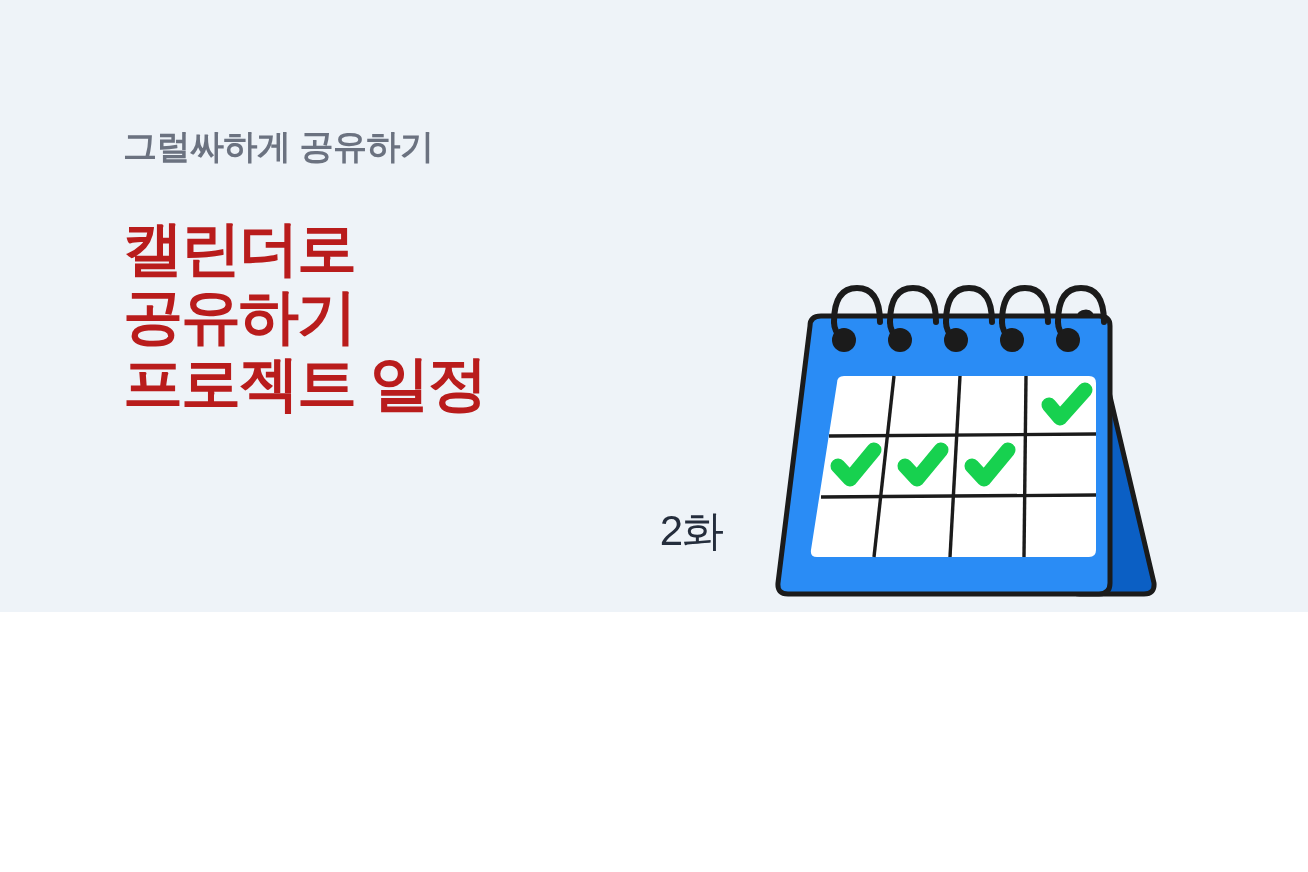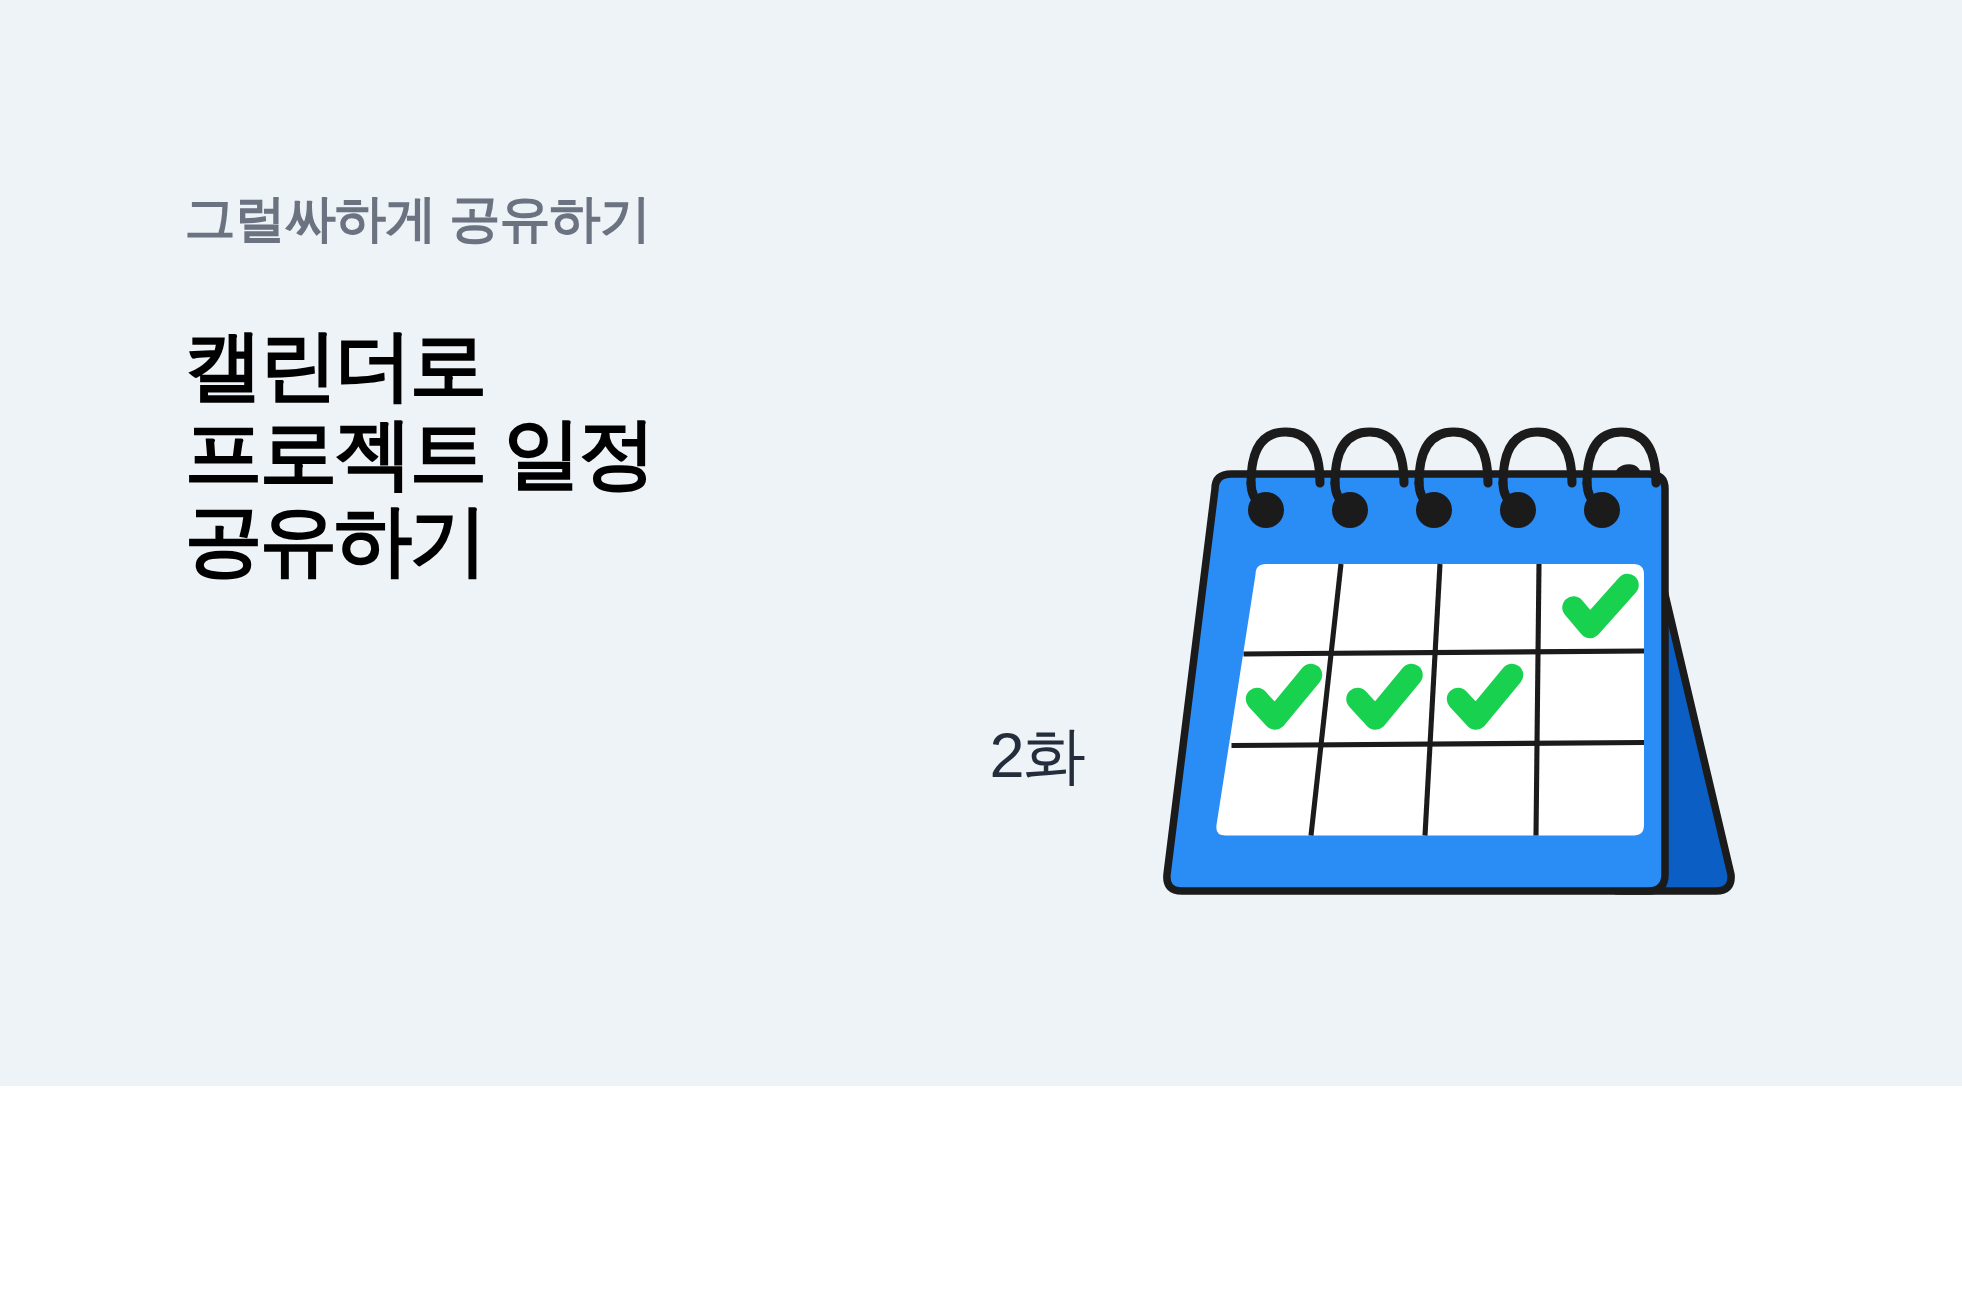--- a/index.html
+++ b/index.html
@@ -8,44 +8,44 @@
   }
   body {
     width: 1308px;
     height: 872px;
     overflow: hidden;
     font-family: "Liberation Sans", "DejaVu Sans", sans-serif;
   }
   #canvas {
     position: relative;
     width: 1308px;
-    height: 724px;
+    height: 612px;
     background: #eef3f8;
   }
 
   
   .text-block {
     position: absolute;
     left: 123px;
     top: 126px;
     width: 600px;
   }
   .eyebrow {
     font-size: 34px;
     font-weight: 700;
     color: #6b7280;
     letter-spacing: -0.5px;
     line-height: 1.2;
     margin: 0 0 48px 0;
     white-space: nowrap;
   }
   .headline {
-    font-size: 52px;
+    font-size: 60px;
     font-weight: 700;
-    color: #000000;
+    color: #b91c1c;
     line-height: 1.13;
     letter-spacing: -2px;
     margin: 0;
   }
   .headline .ln {
     display: block;
     white-space: nowrap;
   }
   .episode {
     font-size: 42px;
@@ -75,22 +75,22 @@
 <body>
 
 <div id="canvas">
 
   <div class="text-block">
 
     <p class="eyebrow">그럴싸하게 공유하기</p>
 
     <h1 class="headline">
       <span class="ln">캘린더로</span>
+      <span class="ln">공유하기</span>
       <span class="ln">프로젝트 일정</span>
-      <span class="ln">공유하기</span>
     </h1>
 
     <p class="episode">2화</p>
   </div>
 
   <div class="illustration">
     <svg viewBox="0 0 430 330" xmlns="http://www.w3.org/2000/svg">
 
       <g>
         <path d="M330 42 L392 305 Q393 316 382 316 L318 316 Q307 316 308 305 L316 42 Q317 34 324 34 Q330 34 330 42 Z" fill="#0b5fc4" stroke="#1b1b1b" stroke-width="5" stroke-linejoin="round"></path>

